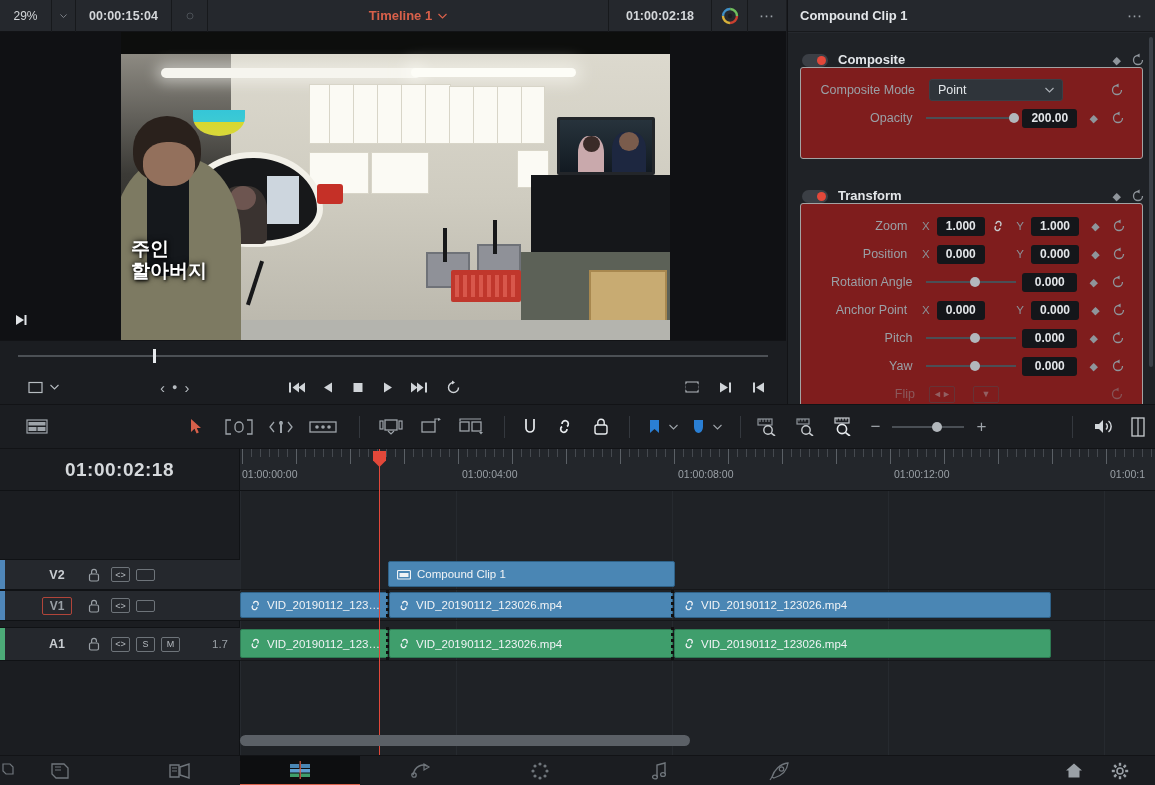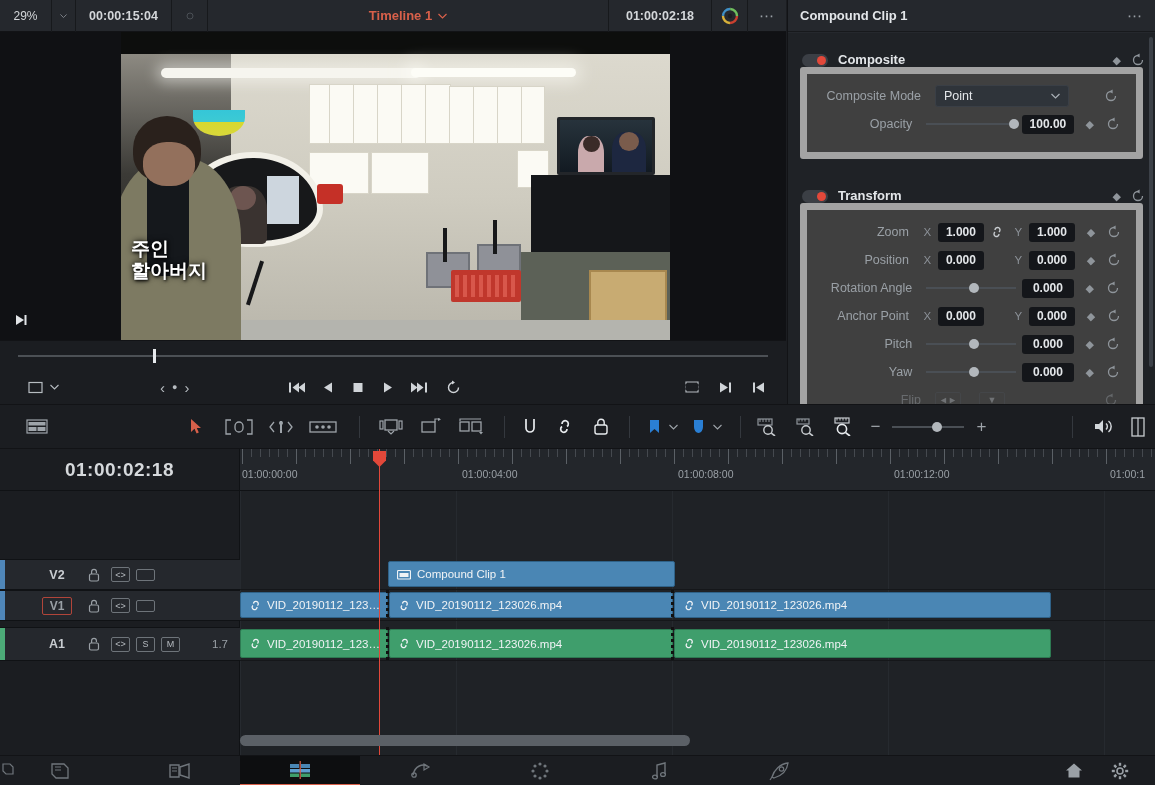--- a/index.html
+++ b/index.html
@@ -118,21 +118,21 @@
   .insp-body{position:absolute;top:33px;left:0;right:0;bottom:0;overflow:hidden;background:#1f2226;}
   .sec-head{display:flex;align-items:flex-end;height:34px;padding:0 10px 0 14px;gap:10px;}
   .toggle{
     width:26px;height:13px;border-radius:7px;background:#3b3f45;position:relative;flex:0 0 auto;
   }
   .toggle i{position:absolute;right:2px;top:2px;width:9px;height:9px;border-radius:50%;background:#e2483a;}
   .sec-name{flex:1;font-size:13px;font-weight:bold;color:#e3e6e9;}
   .kf{color:#8f959b;font-size:11px;}
   .reset{color:#8f959b;font-size:13px;}
   .panel{
-    margin:0 12px 10px 12px;border:7px solid #a3a3a3;border-radius:3px;background:#404040;padding:8px 4px 14px 4px;
+    margin:0 12px 10px 12px;border:1px solid #a3a3a3;border-radius:3px;background:#7f1d1d;padding:8px 4px 26px 4px;
   }
   .prow{display:flex;align-items:center;height:28px;padding:0 4px 0 0;gap:6px;}
   .plabel{width:118px;text-align:right;font-size:12.5px;color:#9aa0a6;padding-right:8px;}
   .axis{font-size:11.5px;color:#8b9097;width:10px;text-align:center;}
   .numbox{
     width:52px;height:19px;background:#14161a;border-radius:3px;color:#e3e6e9;
     font-size:12px;font-weight:bold;display:flex;align-items:center;justify-content:center;
   }
   .numbox.wide{width:56px;}
   .link-ico{width:20px;text-align:center;color:#c8ccd0;font-size:12px;}
@@ -141,21 +141,21 @@
   .selectbox{
     width:134px;height:22px;background:#2f343a;border:1px solid #3a3f46;border-radius:3px;
     display:flex;align-items:center;justify-content:space-between;padding:0 8px;
     font-size:12.5px;color:#e3e6e9;
   }
   .selectbox .cv{font-size:10px;color:#aab0b6;}
   .slider{flex:1;height:18px;position:relative;min-width:90px;}
   .slider .trk{position:absolute;left:0;right:0;top:8px;height:2px;background:#4a4f55;}
   .slider .kn{position:absolute;top:4px;width:10px;height:10px;border-radius:50%;background:#b2b7bc;}
   .insp-scroll{position:absolute;right:2px;top:4px;width:4px;height:330px;background:#3c4148;border-radius:2px;}
-  .flip-row{opacity:.45;text-decoration:underline;}
+  .flip-row{opacity:.45;}
   .flipbtn{width:26px;height:17px;border:1px solid #4a4f55;border-radius:2px;display:flex;align-items:center;justify-content:center;font-size:9px;color:#aab0b6;}
 
   
   .tl-toolbar{
     position:absolute;left:0;top:404px;width:1155px;height:45px;background:#1b1d21;
     border-top:1px solid #121316;border-bottom:1px solid #121316;display:flex;align-items:center;
   }
   .tb-ico{color:#9ea4aa;display:flex;align-items:center;justify-content:center;cursor:default;}
   .tb-sep{width:1px;height:22px;background:#34383e;}
   .tb-caret{font-size:10px;color:#9ea4aa;}
@@ -444,21 +444,21 @@
                 <path d="M8.6 0.6 L5.3 2.6 L8.6 4.4 Z" fill="#8f959b"></path>
               </svg>
           </span>
         </div>
         <div class="prow">
           <span class="plabel">Opacity</span>
           <span class="slider">
             <span class="trk"></span>
               <span class="kn" style="left:92%"></span>
           </span>
-          <span class="numbox wide">100.00</span>
+          <span class="numbox wide">200.00</span>
           <span class="kf">◆</span>
           <span class="reset">
             <svg width="14" height="14" viewBox="0 0 14 14">
                 <path d="M11.5 7 A4.5 4.5 0 1 1 7 2.5" fill="none" stroke="#8f959b" stroke-width="1.3"></path>
                 <path d="M8.6 0.6 L5.3 2.6 L8.6 4.4 Z" fill="#8f959b"></path>
               </svg>
           </span>
         </div>
       </div>
 

